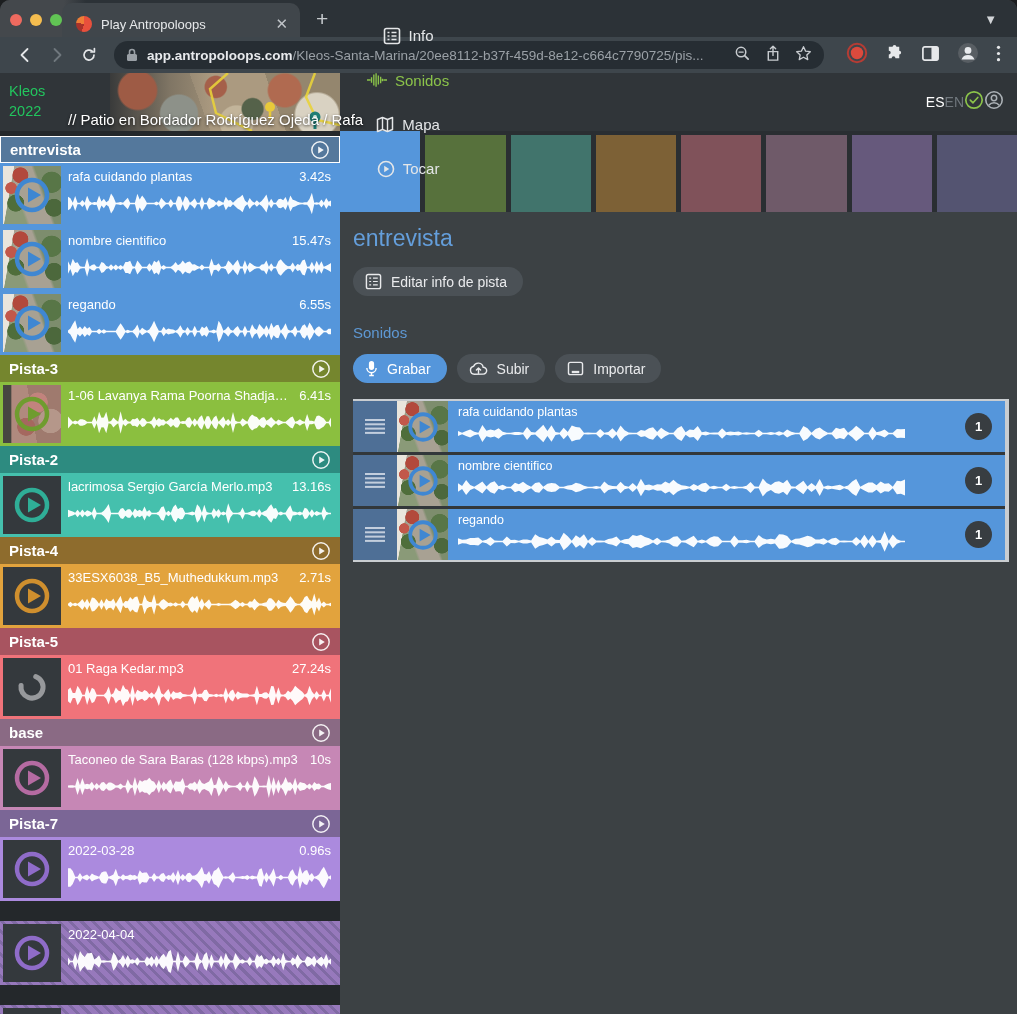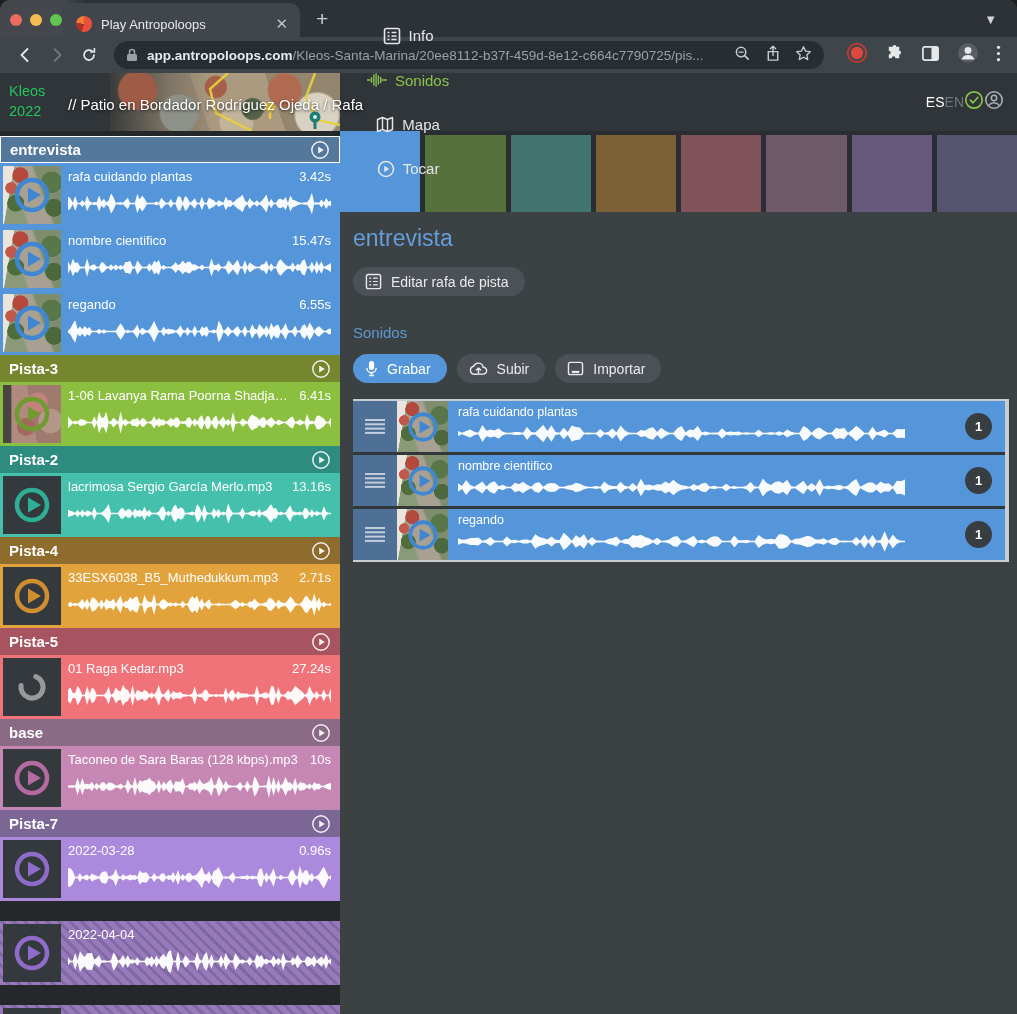--- a/index.html
+++ b/index.html
@@ -46,21 +46,21 @@
       radial-gradient(circle at 12% 30%, #9e5b45 0 9%, rgba(0,0,0,0) 10%),
       radial-gradient(circle at 30% 70%, #8d9189 0 11%, rgba(0,0,0,0) 12%),
       radial-gradient(circle at 46% 24%, #a5604a 0 8%, rgba(0,0,0,0) 9%),
       radial-gradient(circle at 62% 62%, #55624a 0 7%, rgba(0,0,0,0) 8%),
       radial-gradient(circle at 76% 30%, #b06a50 0 9%, rgba(0,0,0,0) 10%),
       radial-gradient(circle at 90% 72%, #d9d2c2 0 10%, rgba(0,0,0,0) 11%),
       radial-gradient(circle at 55% 85%, #c2b49a 0 12%, rgba(0,0,0,0) 13%),
       linear-gradient(90deg, rgba(40,44,48,.85) 0, rgba(40,44,48,.25) 26%, rgba(0,0,0,0) 45%),
       linear-gradient(70deg,#9d8e76 0 40%, #ab9a80 40% 70%, #94866e 70% 100%);}
   .mapthumb svg{position:absolute;left:0;top:0;}
-  .breadcrumb{position:absolute;left:68px;top:2px;height:58px;display:flex;align-items:center;
+  .breadcrumb{position:absolute;left:68px;top:17px;height:58px;display:flex;align-items:center;
               color:#fff;font-size:15px;z-index:3;white-space:nowrap;
               text-shadow:0 1px 3px rgba(0,0,0,.75);}
   .app-nav{display:flex;align-items:center;gap:27px;margin-left:296px;z-index:4;flex-direction:column;}
   .nav-item{display:flex;align-items:center;gap:8px;color:#e4e6e8;font-size:15px;}
   .nav-item.active{color:#8bc34a;}
   .header-right{margin-left:auto;display:flex;align-items:center;
                 padding-right:13px;z-index:4;}
   .lang-es{color:#fff;font-size:14px;}
   .lang-en{color:#70777d;font-size:14px;}
 
@@ -558,21 +558,21 @@
           <div class="swatch" style="background: rgb(102, 89, 124);"></div>
           <div class="swatch" style="background: rgb(84, 84, 113);"></div>
         </div>
       <div class="panel">
         <h1 class="panel-title">entrevista</h1>
         <button class="btn">
           <svg width="17" height="17" viewBox="0 0 18 18">
               <rect x="1.5" y="1.5" width="15" height="15" rx="2" fill="none" stroke="#e9eaec" stroke-width="1.5"></rect>
               <path d="M4.5 5.5 h2 M4.5 9 h2 M4.5 12.5 h2 M8.5 5.5 h5 M8.5 9 h5 M8.5 12.5 h5" stroke="#e9eaec" stroke-width="1.3"></path>
             </svg>
-          <span>Editar rafa de pista</span>
+          <span>Editar info de pista</span>
         </button>
         <h2 class="section-title">Sonidos</h2>
         <div class="actions">
           <button class="btn primary">
             <svg width="13" height="17" viewBox="0 0 14 18">
                 <rect x="4.2" y="1" width="5.6" height="9.5" rx="2.8" fill="#fff"></rect>
                 <path d="M2 8.5 a5 5 0 0 0 10 0" fill="none" stroke="#fff" stroke-width="1.5"></path>
                 <path d="M7 13.5 V16.5 M4.5 16.5 h5" stroke="#fff" stroke-width="1.5"></path>
               </svg>
             <span>Grabar</span>

